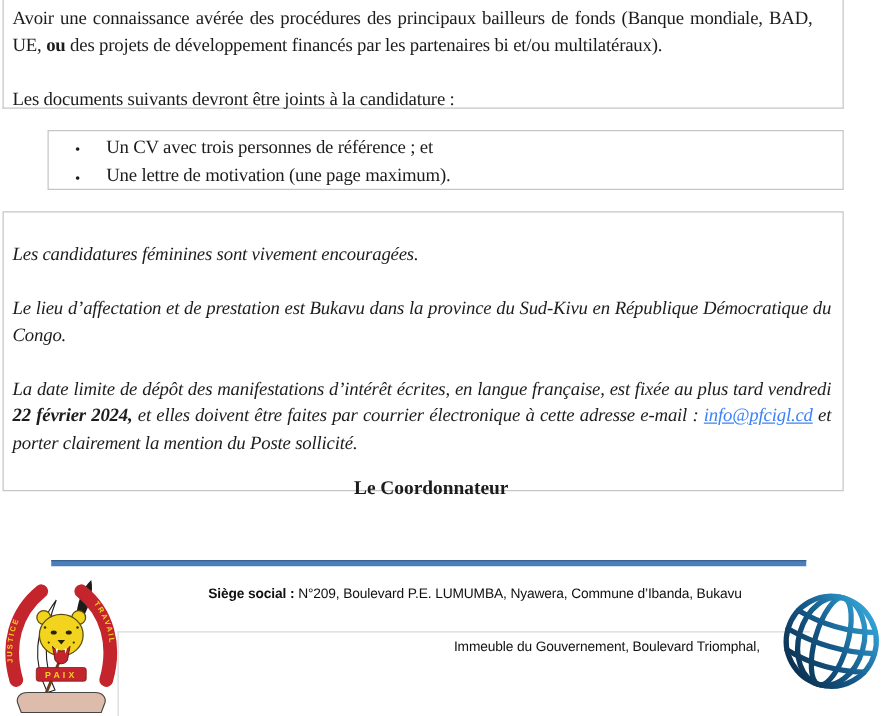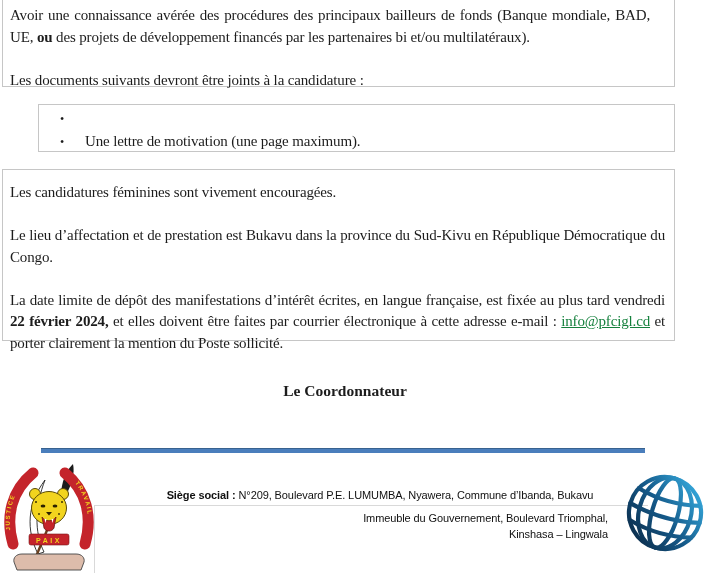--- a/index.html
+++ b/index.html
@@ -8,30 +8,30 @@
   .block{position:absolute;box-sizing:border-box;font-size:15px;line-height:21.5px;letter-spacing:-0.15px;}
   .block p{margin:0;}
   .justify{text-align:justify;}
   .sp{margin-bottom:21.5px !important;}
   .b1{left:2px;top:0;width:673px;height:87px;
       border-left:1px solid #c6c6c6;border-right:1px solid #c6c6c6;border-bottom:1px solid #c6c6c6;
       padding:5px 24px 0 7px;}
   .bul{left:38px;top:104px;width:637px;height:48px;border:1px solid #c6c6c6;padding:3px 8px 0 21px;}
   .bullet-row{display:flex;}
   .bullet-row .dot{flex:0 0 25px;font-size:12px;padding-top:1px;}
-  .b3{left:2px;top:169px;width:673px;height:172px;border:1px solid #c6c6c6;padding:12px 9px 0 7px;}
+  .b3{left:2px;top:169px;width:673px;height:224px;border:1px solid #c6c6c6;padding:24px 9px 0 7px;font-style:italic;}
   .signature{position:absolute;left:0;top:382px;width:690px;text-align:center;
              font-weight:bold;font-size:15.5px;}
   .blue-rule{position:absolute;left:41px;top:448px;width:604px;height:4px;
              background:#4a7ebc;border-top:1px solid #38628f;}
-  .doclink{color:#15803d;text-decoration:underline;cursor:pointer;}
+  .doclink{color:#3b82f6;text-decoration:underline;cursor:pointer;}
   .footer{position:absolute;left:0;top:460px;width:711px;height:113px;
           font-family:"Liberation Sans",sans-serif;font-size:11px;color:#101010;letter-spacing:-0.1px;}
   .coat{position:absolute;left:2px;top:2px;}
-  .siege{position:absolute;left:110px;top:8px;width:540px;text-align:center;line-height:15.5px;margin-top:20px;}
+  .siege{position:absolute;left:110px;top:8px;width:540px;text-align:center;line-height:15.5px;}
   .siege a{color:#0563c1;text-decoration:underline;cursor:pointer;}
   .liaison{position:absolute;left:94px;top:45px;width:554px;height:68px;box-sizing:border-box;
            border-top:1px solid #d9d9d9;border-left:1px solid #d9d9d9;
            text-align:right;padding:5px 40px 0 0;line-height:15.5px;}
   .liaison sup{font-size:8px;}
   .globe{position:absolute;left:621px;top:3px;}
   b{font-weight:bold;}
 </style>
 </head>
 <body>
@@ -39,20 +39,21 @@
 <div class="page">
 
   <section class="block b1">
     <p class="justify sp"><span>Avoir une connaissance avérée des procédures des principaux bailleurs de fonds (Banque mondiale, BAD, UE, </span><b>ou</b><span> des projets de développement financés par les partenaires bi et/ou multilatéraux).</span></p>
     <p>Les documents suivants devront être joints à la candidature :</p>
   </section>
 
   <section class="block bul">
     <div class="bullet-row">
       <span class="dot">•</span>
+      <span>Un CV avec trois personnes de référence ; et</span>
     </div>
     <div class="bullet-row">
       <span class="dot">•</span>
       <span>Une lettre de motivation (une page maximum).</span>
     </div>
   </section>
 
   <section class="block b3">
     <p class="sp">Les candidatures féminines sont vivement encouragées.</p>
     <p class="justify sp">Le lieu d’affectation et de prestation est Bukavu dans la province du Sud-Kivu en République Démocratique du Congo.</p>
@@ -107,21 +108,20 @@
         <path d="M49.5,57 L51.5,57 L50.5,61 Z" fill="#ffffff"></path>
       </g>
     </svg>
 
     <div class="siege">
       <div><b>Siège social :</b><span> N°209, Boulevard P.E. LUMUMBA, Nyawera, Commune d’Ibanda, Bukavu</span></div>
     </div>
 
     <div class="liaison">
       <div>Immeuble du Gouvernement, Boulevard Triomphal,</div>
-      <div>Kinshasa – Lingwala</div>
     </div>
 
     <svg class="globe" width="88" height="104" viewBox="0 0 88 104">
       <defs>
         <linearGradient id="wbg" gradientUnits="userSpaceOnUse" x1="12" y1="88" x2="76" y2="14">
           <stop offset="0" stop-color="#0a2540"></stop>
           <stop offset="0.5" stop-color="#155a8a"></stop>
           <stop offset="1" stop-color="#3ab5e9"></stop>
         </linearGradient>
       </defs>

